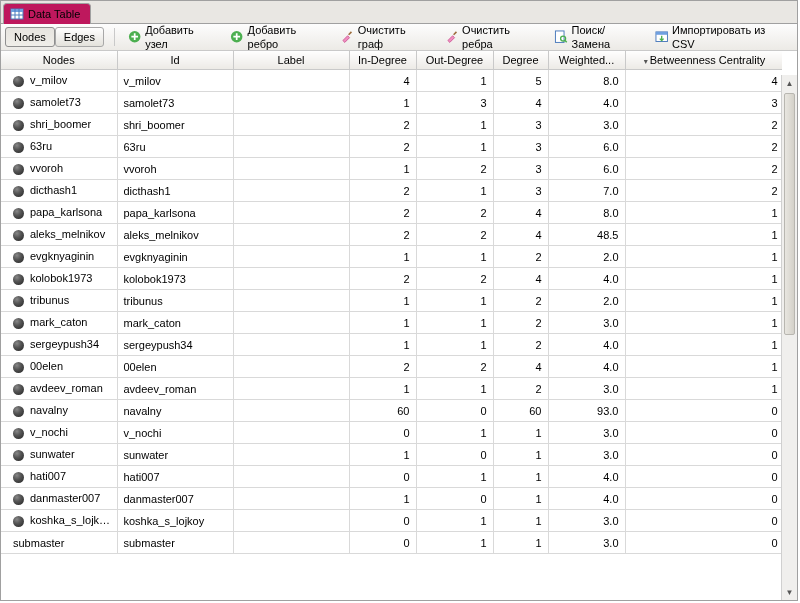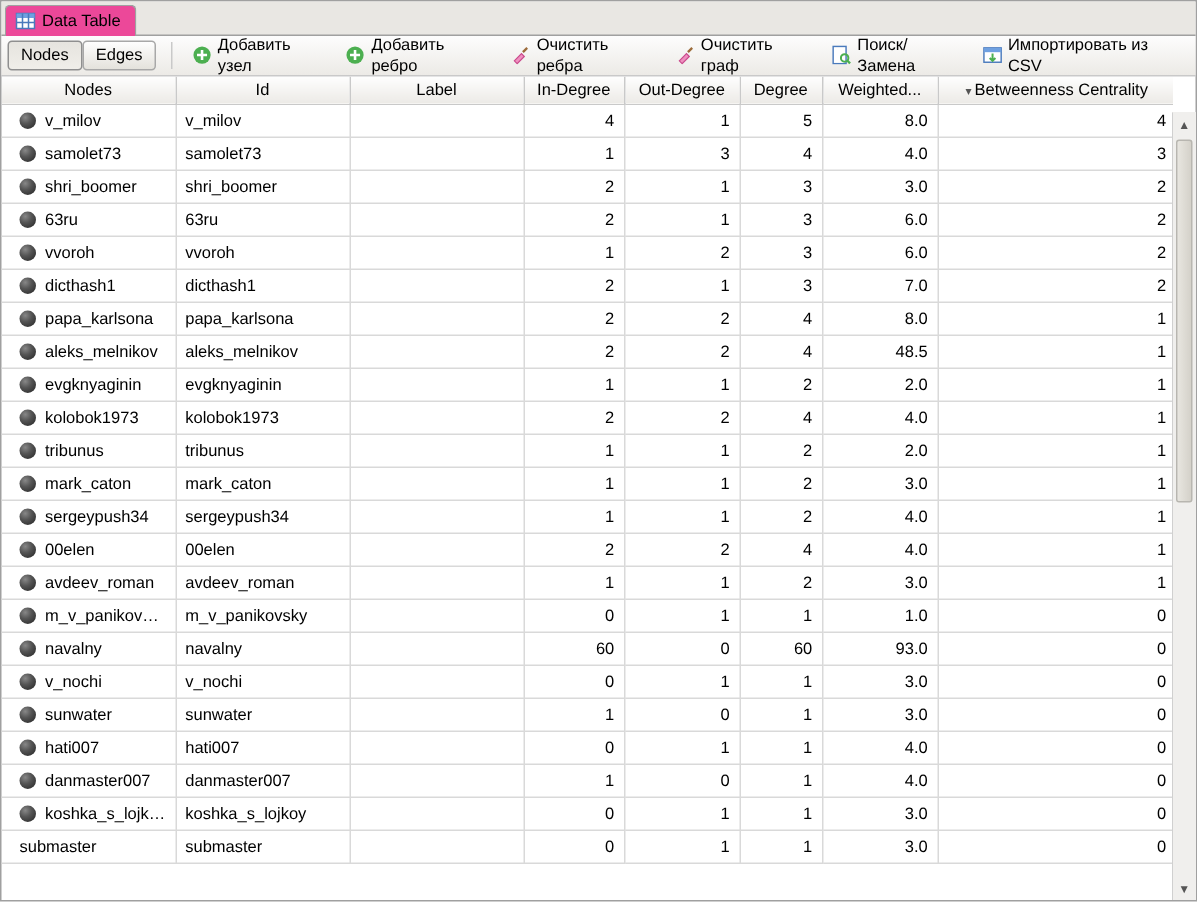--- a/index.html
+++ b/index.html
@@ -30,21 +30,21 @@
   padding-left: 2px;
 }
 .tab {
   display: flex;
   align-items: center;
   gap: 4px;
   padding: 2px 10px 2px 6px;
   border: 1px solid #a0a0a0;
   border-bottom: none;
   border-radius: 4px 4px 0 0;
-  background: #ec4899;
+  background: #be185d;
   position: relative;
   top: 1px;
   height: 16px;
 }
 .tab .ico {
   width: 14px;
   height: 14px;
   display: inline-block;
 }
 .toolbar {
@@ -242,30 +242,30 @@
       </span>
       <span class="lbl">Добавить ребро</span>
     </div>
     <div class="tb-btn">
       <span class="ico">
         <svg viewBox="0 0 14 14">
             <path d="M3 11 L8 6 L10 8 L5 13 Z" fill="#ef8fbf" stroke="#c94a8c" stroke-width="0.8"></path>
             <line x1="9" y1="5" x2="12" y2="2" stroke="#9c6b3a" stroke-width="1.6"></line>
           </svg>
       </span>
-      <span class="lbl">Очистить ребра</span>
+      <span class="lbl">Очистить граф</span>
     </div>
     <div class="tb-btn">
       <span class="ico">
         <svg viewBox="0 0 14 14">
             <path d="M3 11 L8 6 L10 8 L5 13 Z" fill="#ef8fbf" stroke="#c94a8c" stroke-width="0.8"></path>
             <line x1="9" y1="5" x2="12" y2="2" stroke="#9c6b3a" stroke-width="1.6"></line>
           </svg>
       </span>
-      <span class="lbl">Очистить граф</span>
+      <span class="lbl">Очистить ребра</span>
     </div>
     <div class="tb-btn">
       <span class="ico">
         <svg viewBox="0 0 14 14">
             <rect x="1.5" y="1" width="9" height="12" fill="#fff" stroke="#4a7abc"></rect>
             <circle cx="9.5" cy="9" r="2.6" fill="none" stroke="#4caf50" stroke-width="1.4"></circle>
             <line x1="11.3" y1="10.8" x2="13.3" y2="12.8" stroke="#4caf50" stroke-width="1.6"></line>
           </svg>
       </span>
       <span class="lbl">Поиск/Замена</span>
@@ -452,30 +452,20 @@
               <td class="nodes-cell"><span class="node-icon"></span>avdeev_roman</td>
               <td>avdeev_roman</td>
               <td></td>
               <td class="num">1</td>
               <td class="num">1</td>
               <td class="num">2</td>
               <td class="num">3.0</td>
               <td class="num">1</td>
             </tr>
             <tr>
-              <td class="nodes-cell"><span class="node-icon"></span>m_v_panikovsky</td>
-              <td>m_v_panikovsky</td>
-              <td></td>
-              <td class="num">0</td>
-              <td class="num">1</td>
-              <td class="num">1</td>
-              <td class="num">1.0</td>
-              <td class="num">0</td>
-            </tr>
-            <tr>
               <td class="nodes-cell"><span class="node-icon"></span>navalny</td>
               <td>navalny</td>
               <td></td>
               <td class="num">60</td>
               <td class="num">0</td>
               <td class="num">60</td>
               <td class="num">93.0</td>
               <td class="num">0</td>
             </tr>
             <tr>

